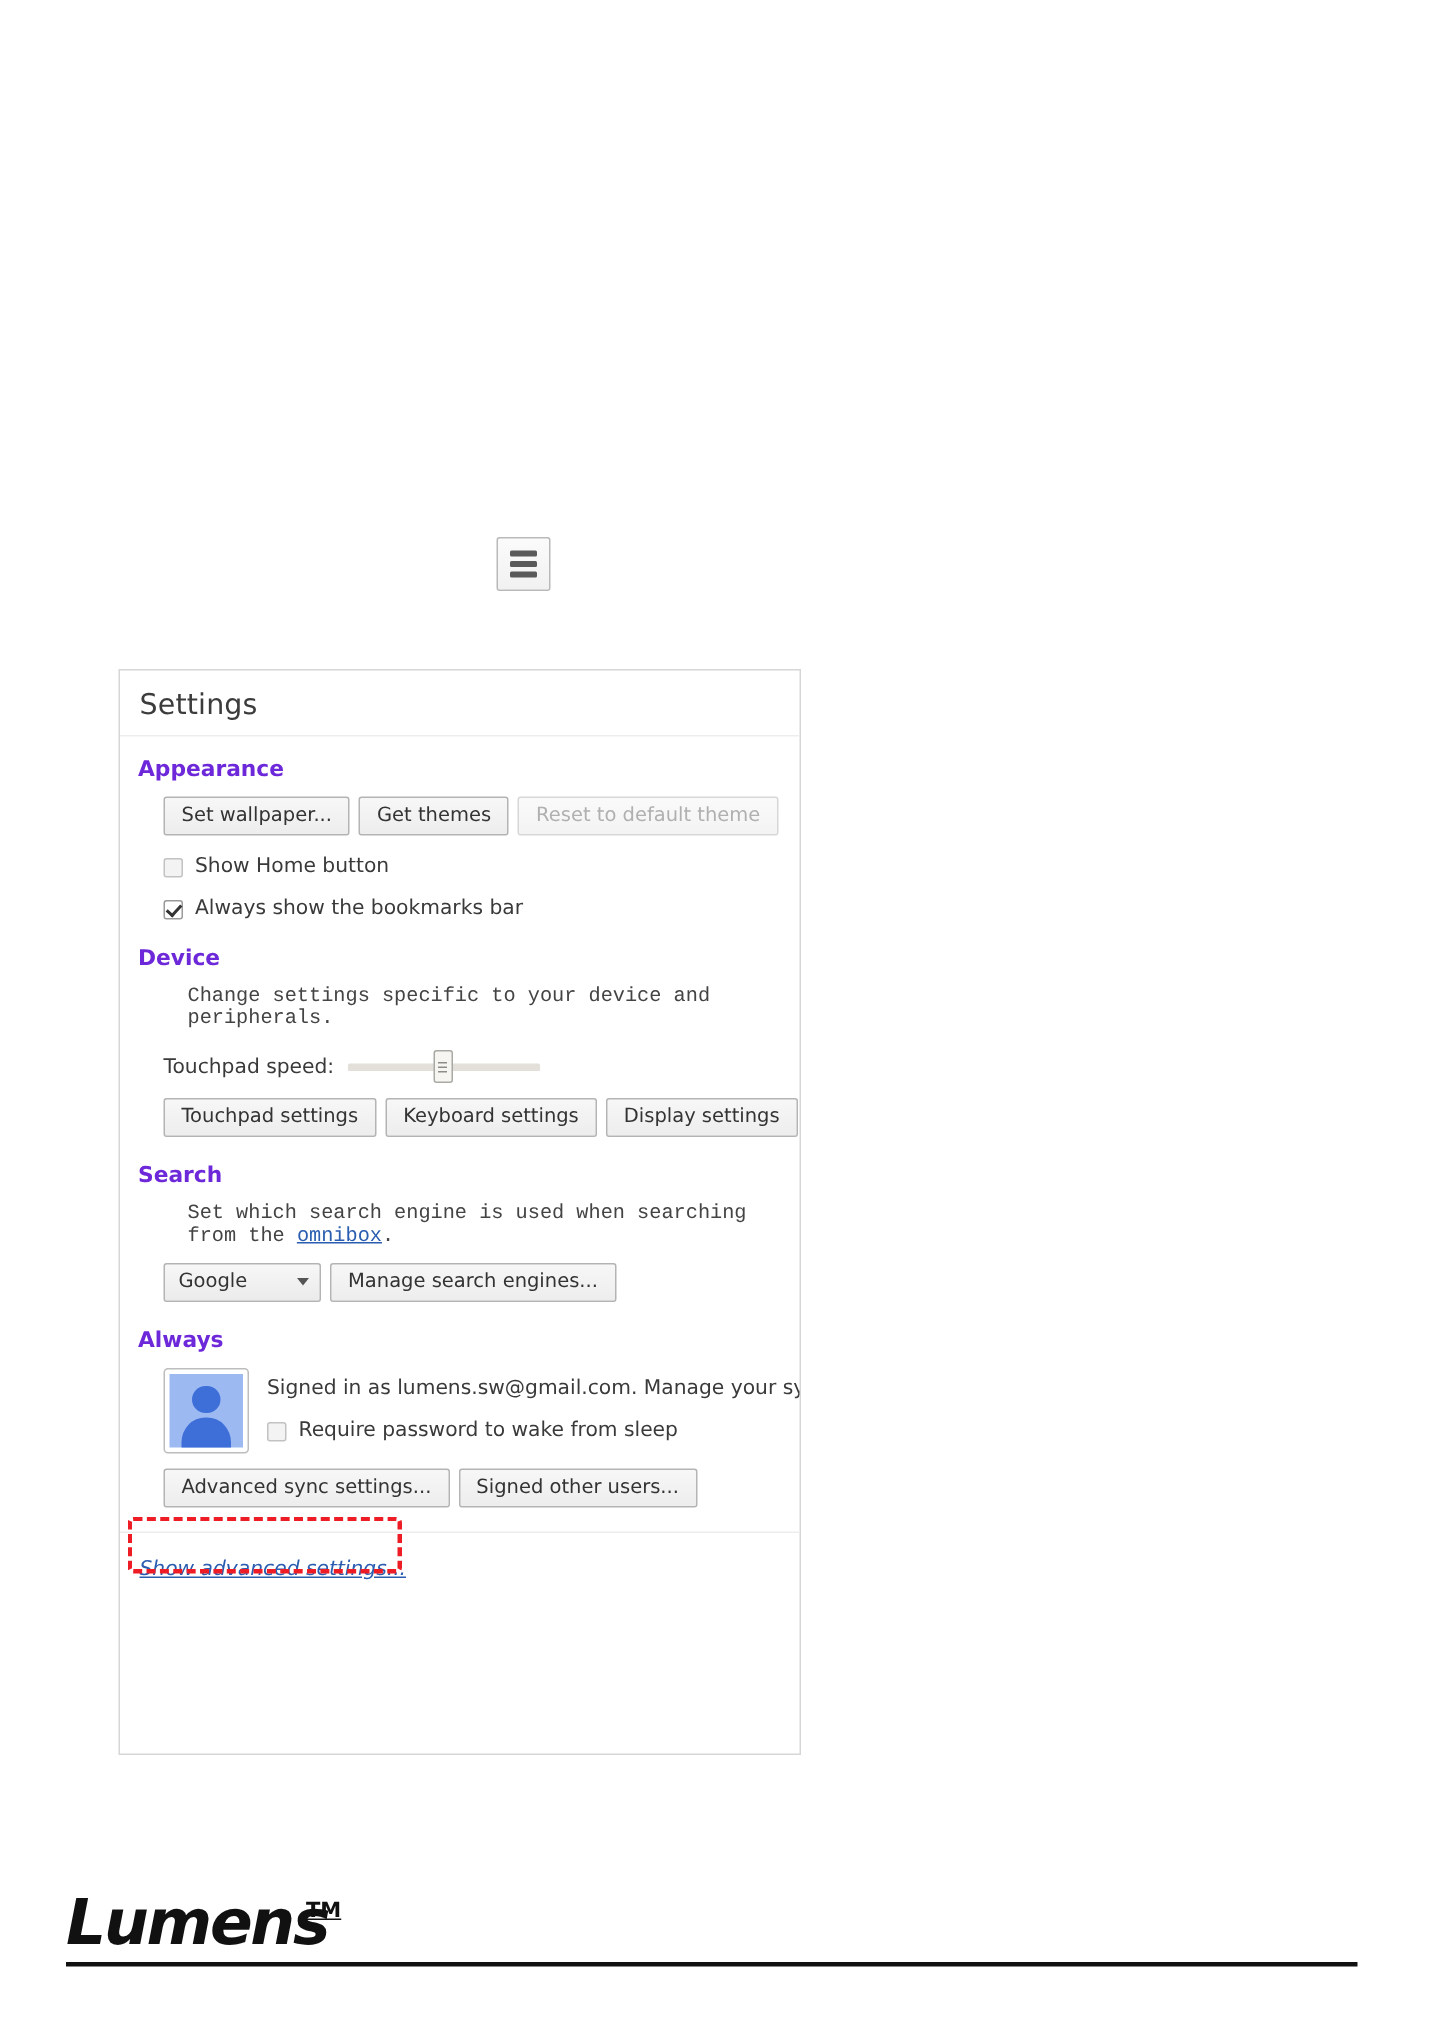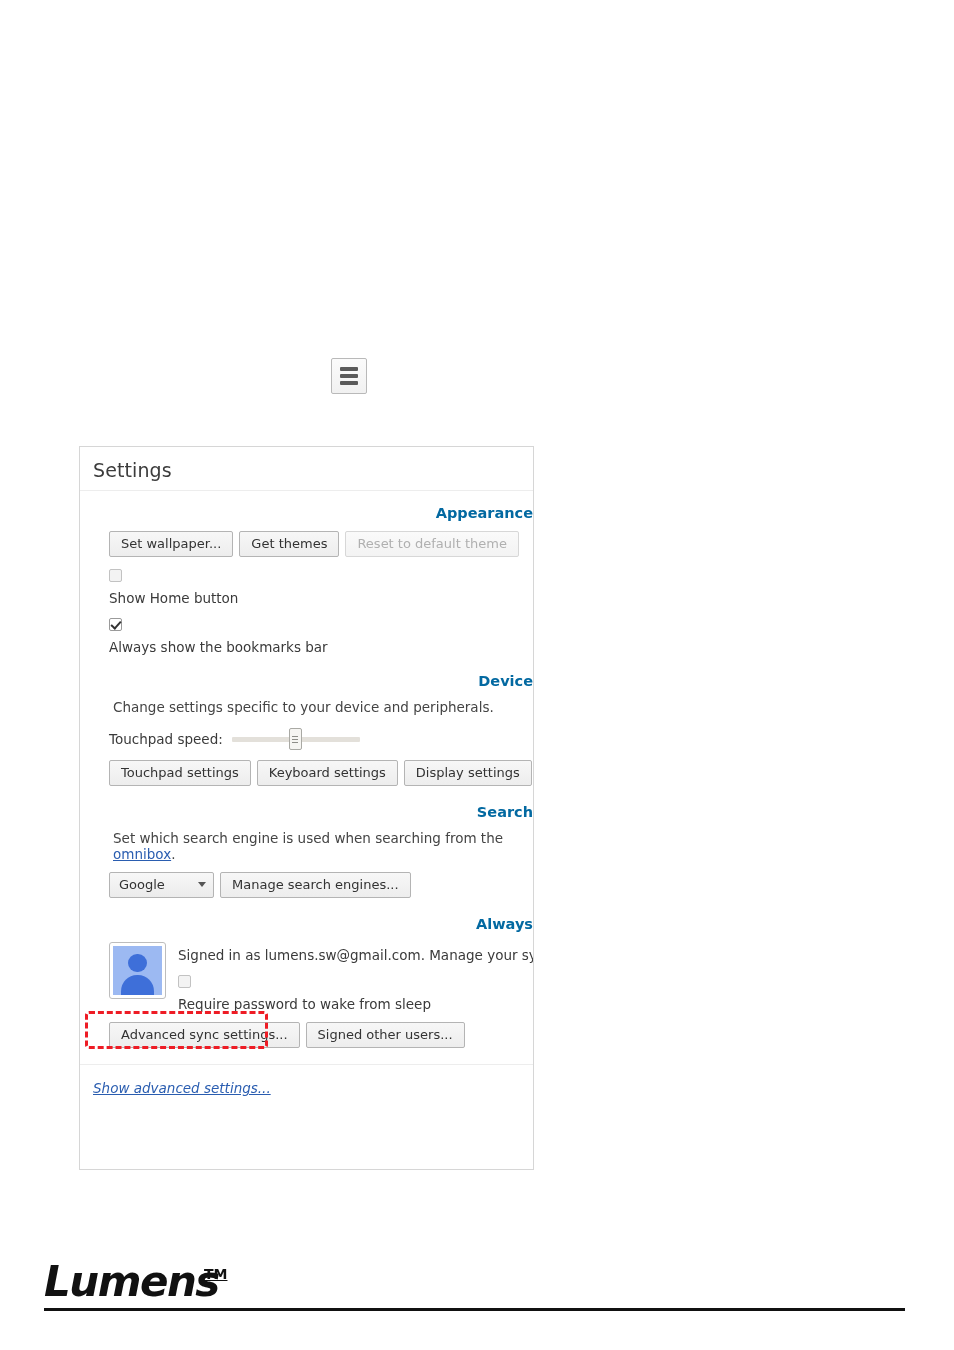--- a/index.html
+++ b/index.html
@@ -66,32 +66,32 @@
 
   .panel-body {
     padding: 0 0 0 0;
   }
 
   .section {
     padding: 0 0 0 12px;
   }
   .section-title {
     font-size: 14.5px;
-    color: #0369a1;
+    color: #6d28d9;
     font-weight: bold;
     margin: 14px 0 0 0;
-    text-align: right;
   }
   .section-sub {
     padding-left: 17px;
   }
   .section-desc {
     font-size: 13.5px;
     color: #444444;
-    margin: 10px 0 0 4px;
+    margin: 10px 0 0 16px;
+    font-family: Liberation Mono, monospace;
   }
 
   
   .btn-row {
     display: flex;
     gap: 6px;
     margin-top: 10px;
   }
   .btn {
     font-family: "DejaVu Sans", "Liberation Sans", sans-serif;
@@ -106,24 +106,23 @@
   }
   .btn.disabled {
     color: #b0b0b0;
     border-color: #d7d7d7;
     background: linear-gradient(to bottom, #fafafa 0%, #f3f3f3 100%);
   }
 
   
   .cb-row {
     display: flex;
-    align-items: flex-start;
+    align-items: flex-end;
     margin-top: 12px;
     gap: 8px;
-    flex-direction: column;
   }
   .cb {
     width: 13px;
     height: 13px;
     box-sizing: border-box;
     border: 1px solid #c2c2c2;
     border-radius: 2px;
     background: #f3f3f3;
     flex: none;
     position: relative;

